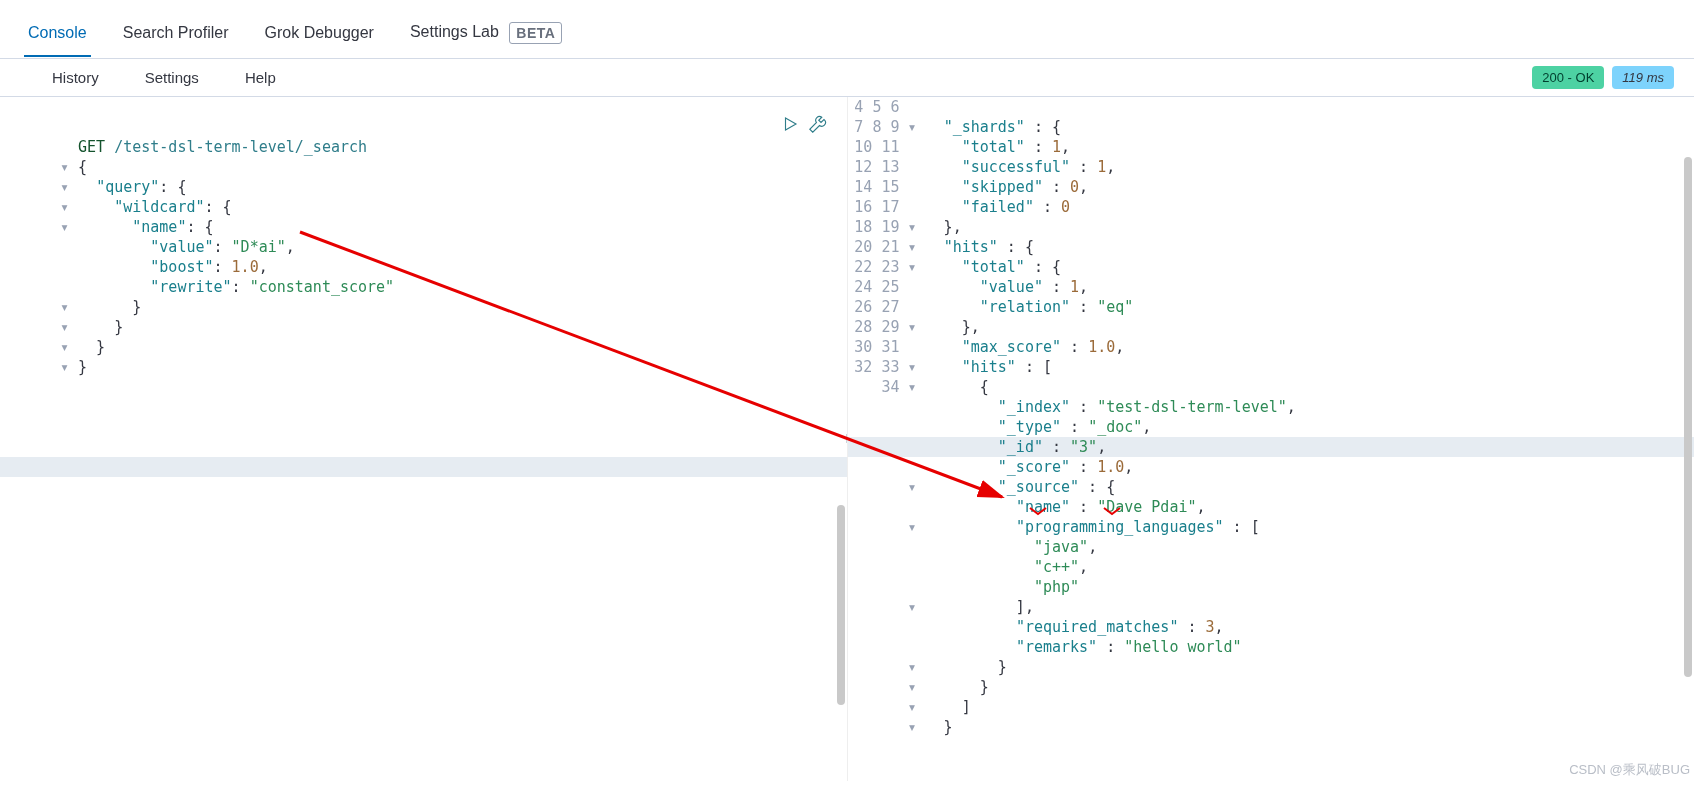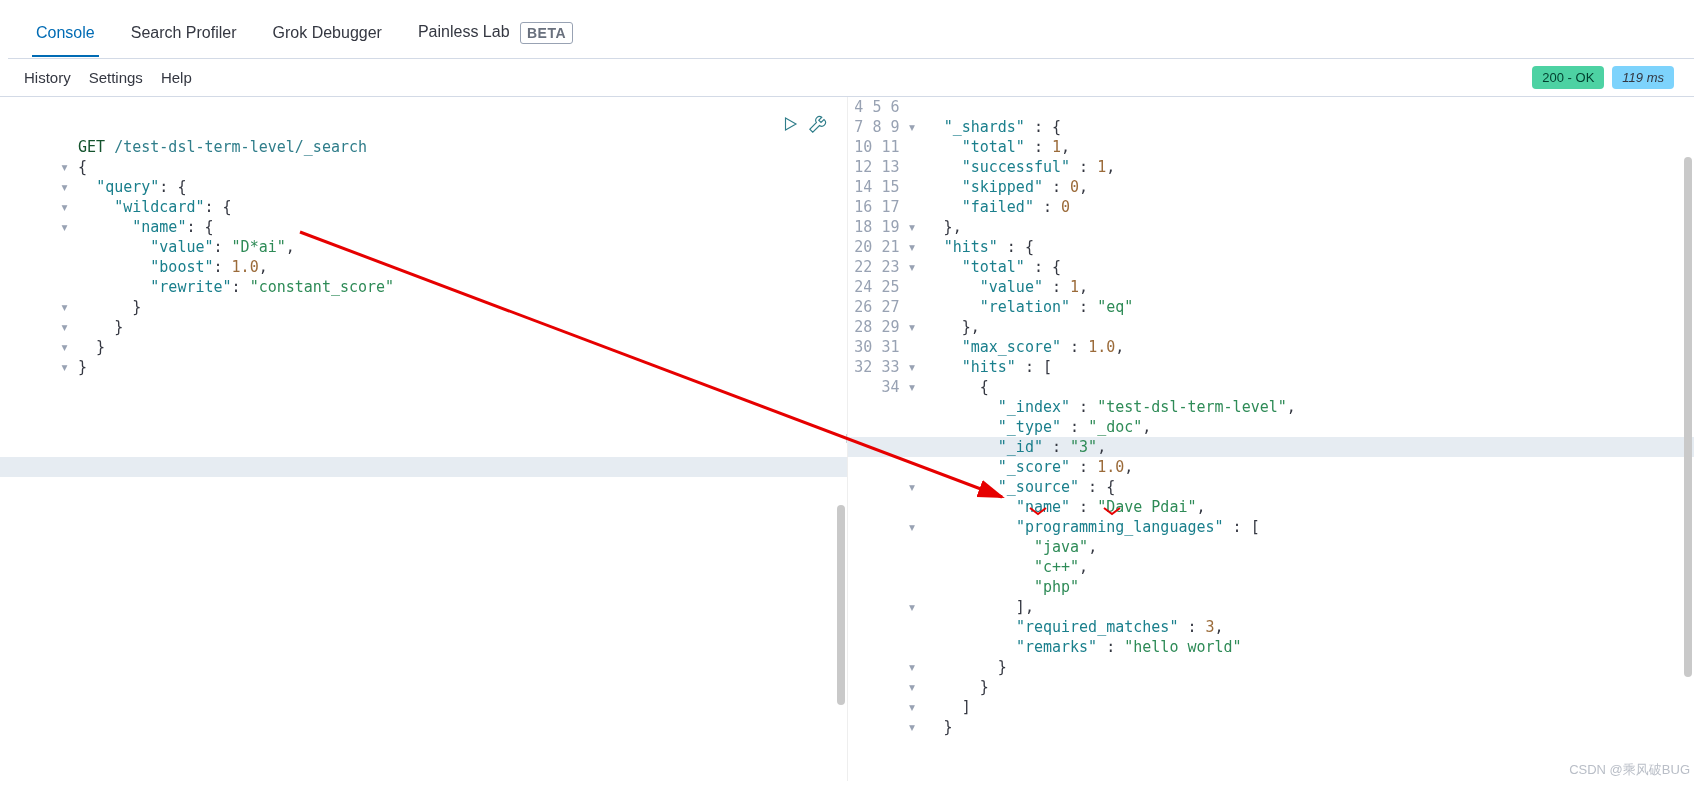--- a/index.html
+++ b/index.html
@@ -1,24 +1,24 @@
 <!DOCTYPE html>
 <html><head>
 <meta charset="utf-8">
 <style>
 * { margin: 0; padding: 0; box-sizing: border-box; }
 body { font-family: -apple-system, BlinkMacSystemFont, "Segoe UI", Helvetica, Arial, sans-serif; font-size: 14px; color: #343741; background: #fff; width: 1694px; height: 789px; position: relative; overflow: hidden; }
-.tabs { display: flex; align-items: center; gap: 28px; padding: 12px 24px 0; border-bottom: 1px solid #d3dae6; margin-left: 8px; }
+.tabs { display: flex; align-items: center; gap: 28px; padding: 12px 24px 0; border-bottom: 1px solid #d3dae6; }
 .tab { padding: 10px 4px 14px; color: #343741; cursor: pointer; font-size: 16px; position: relative; }
 .tab.active { color: #006bb4; }
 .tab.active::after { content: ""; position: absolute; left: 0; right: 0; bottom: -1px; height: 2px; background: #006bb4; }
 .badge { display: inline-block; font-size: 14px; font-weight: 600; border: 1px solid #98a2b3; color: #69707d; border-radius: 3px; padding: 2px 6px; margin-left: 6px; vertical-align: middle; letter-spacing: 0.5px; }
 .toolbar { display: flex; align-items: center; padding: 10px 24px; border-bottom: 1px solid #d3dae6; position: relative; }
 .tb-left { display: flex; gap: 18px; }
-.tb-link { color: #343741; cursor: pointer; font-size: 15px; }
+.tb-link { color: #343741; cursor: pointer; font-size: 15px; margin-left: 28px; }
 .tb-right { position: absolute; right: 20px; display: flex; gap: 8px; align-items: center; justify-content: flex-end; }
 .chip { font-size: 13px; padding: 4px 10px; border-radius: 4px; font-weight: 500; }
 .chip.ok { background: #4dd2a3; color: #003f2e; }
 .chip.time { background: #7dd3fc; color: #343741; font-style: italic; }
 .editor-area { display: flex; height: calc(789px - 105px); position: relative; }
 .pane { flex: 1; position: relative; overflow: hidden; }
 .pane-left { border-right: 1px solid #eee; }
 .gutter { position: absolute; left: 0; top: 0; width: 60px; text-align: right; color: #98a2b3; font-family: Menlo, Consolas, monospace; font-size: 15px; line-height: 20px; padding-right: 8px; }
 .code { position: absolute; left: 60px; right: 0; top: 0; font-family: Menlo, Consolas, monospace; font-size: 15px; line-height: 20px; white-space: pre; }
 .hl-line { position: absolute; left: 0; right: 0; height: 20px; background: #e6ecf2; }
@@ -36,21 +36,21 @@
 .arrow-svg { position: absolute; left: 0; top: 0; pointer-events: none; }
 </style>
 </head>
 <body>
 
 <div class="tabs">
   <div class="tab active">Console</div>
   <div class="tab">Search Profiler</div>
   <div class="tab">Grok Debugger</div>
   <div class="tab">
-    <span>Painless Lab</span>
+    <span>Settings Lab</span>
     <span class="badge">BETA</span>
   </div>
 </div>
 
 <div class="toolbar">
   <div class="tb-left">
     <span class="tb-link">History</span>
     <span class="tb-link">Settings</span>
     <span class="tb-link">Help</span>
   </div>

